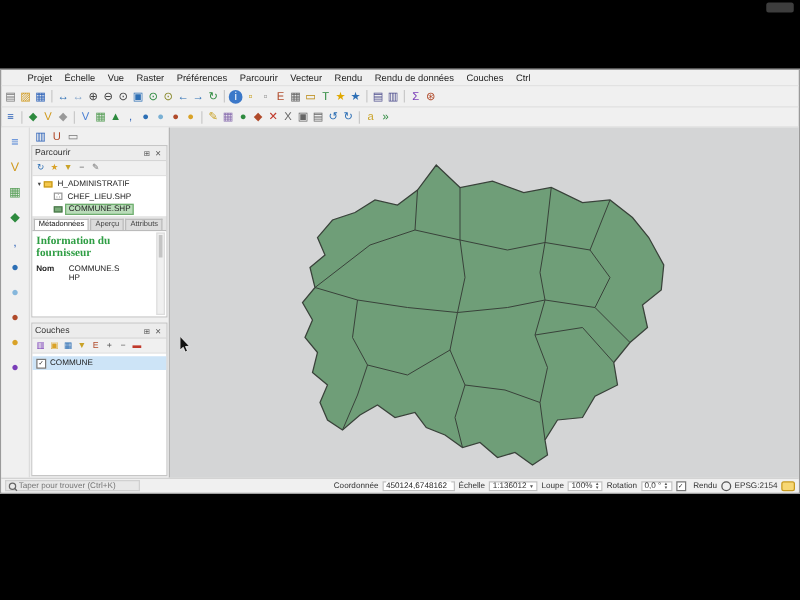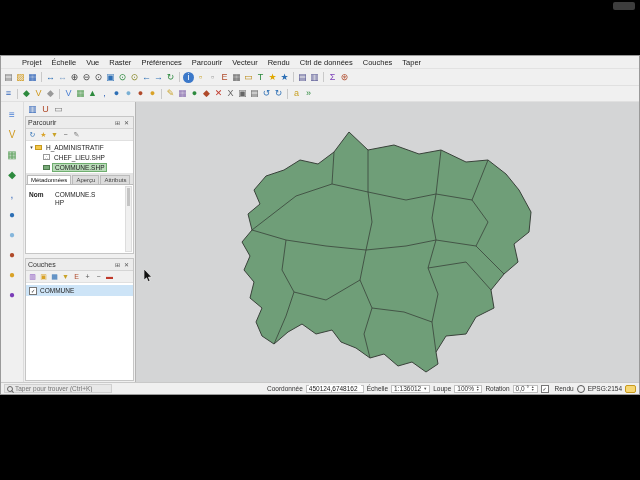--- a/index.html
+++ b/index.html
@@ -85,23 +85,23 @@
 
   <div class="menubar" id="menubar">
       <span class="menuitem">Projet</span>
       <span class="menuitem">Échelle</span>
       <span class="menuitem">Vue</span>
       <span class="menuitem">Raster</span>
       <span class="menuitem">Préférences</span>
       <span class="menuitem">Parcourir</span>
       <span class="menuitem">Vecteur</span>
       <span class="menuitem">Rendu</span>
-      <span class="menuitem">Ctrl de données</span>
+      <span class="menuitem">Rendu de données</span>
       <span class="menuitem">Couches</span>
-      <span class="menuitem">Taper</span>
+      <span class="menuitem">Ctrl</span>
     </div>
 
   <div class="toolbar row1" id="toolbar1">
       <span class="tbicon" style="color: rgb(119, 119, 119);">▤</span>
       <span class="tbicon" style="color: rgb(208, 154, 31);">▨</span>
       <span class="tbicon" style="color: rgb(45, 98, 184);">▦</span>
       <span class="tbsep"></span>
       <span class="tbicon" style="color: rgb(45, 111, 181);">↔</span>
       <span class="tbicon" style="color: rgb(136, 168, 204);">↔</span>
       <span class="tbicon" style="color: rgb(68, 68, 68);">⊕</span>
@@ -215,20 +215,21 @@
               <span class="tree-ic ic-polygon"></span>
               <span class="tree-label">COMMUNE.SHP</span>
             </div>
           </div>
         <div class="tabs" id="metatabs">
             <span class="tab active">Métadonnées</span>
             <span class="tab">Aperçu</span>
             <span class="tab">Attributs</span>
           </div>
         <div class="meta">
+          <div class="meta-heading">Information du fournisseur</div>
           <div class="meta-field">
             <span class="meta-label">Nom</span>
             <span class="meta-value">COMMUNE.SHP</span>
           </div>
           <div class="meta-scroll">
             <div class="meta-thumb"></div>
           </div>
         </div>
       </div>
 

